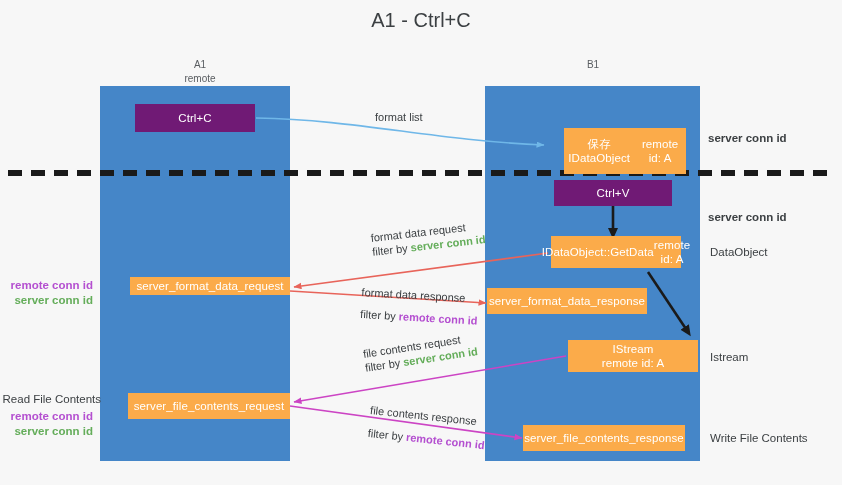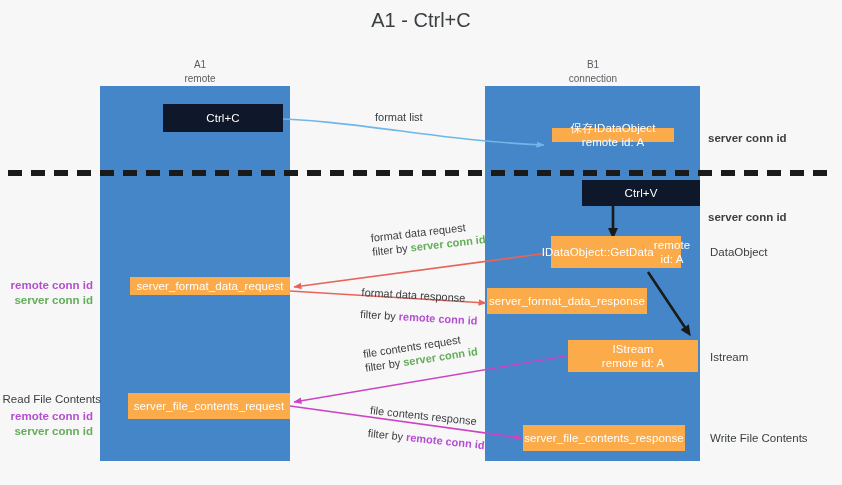--- a/index.html
+++ b/index.html
@@ -28,21 +28,21 @@
   .lane{background:#4586c8;}
 
   
   .box{
     box-sizing:border-box;
     display:flex;align-items:center;justify-content:center;
     text-align:center;color:#ffffff;
     font-size:11.5px;line-height:14px;
     letter-spacing:.1px;
   }
-  .box.green{background:#0f172a;margin-left:28px;}
+  .box.green{background:#701a75;}
   .box.orange{background:#fbab4a;}
 
   
   .side-label{font-size:11.5px;line-height:15px;}
   .t-green{color:#64ad5a;font-weight:bold;}
   .t-purple{color:#b44fd0;font-weight:bold;}
   .t-dark{color:#3c4043;}
   .right-label{font-size:11.5px;line-height:15px;color:#3c4043;}
   .align-right{text-align:right;}
 
@@ -63,21 +63,20 @@
   <div class="abs" id="title">
     <div>A1 - Ctrl+C</div>
   </div>
 
   <div class="abs lane-head" style="left:135px;top:58px;width:130px;">
     <div>A1</div>
     <div>remote</div>
   </div>
   <div class="abs lane-head" style="left:528px;top:58px;width:130px;">
     <div>B1</div>
-    <div>connection</div>
   </div>
 
   <div class="abs lane" style="left:100px;top:86px;width:190px;height:375px;"></div>
   <div class="abs lane" style="left:485px;top:86px;width:215px;height:375px;"></div>
 
   <svg width="842" height="485">
     <defs>
       <marker id="ah-blue" markerWidth="9" markerHeight="9" refX="7.5" refY="3.2" orient="auto" markerUnits="userSpaceOnUse">
         <path d="M0,0 L8,3.2 L0,6.4 z" fill="#6fb7e8"></path>
       </marker>
@@ -106,21 +105,21 @@
 
     <line x1="566" y1="356" x2="294" y2="402" stroke="#cc44c4" stroke-width="1.6" marker-end="url(#ah-mag)"></line>
 
     <line x1="290" y1="406" x2="522" y2="438" stroke="#cc44c4" stroke-width="1.6" marker-end="url(#ah-mag)"></line>
   </svg>
 
   <div class="abs box green" style="left:135px;top:104px;width:120px;height:28px;">
     <span>Ctrl+C</span>
   </div>
 
-  <div class="abs box orange" style="left:552px;top:128px;width:122px;height:14px;flex-direction:column;">
+  <div class="abs box orange" style="left:564px;top:128px;width:122px;height:46px;flex-direction:row;">
     <span>保存IDataObject</span>
     <span>remote id: A</span>
   </div>
 
   <div class="abs box green" style="left:554px;top:180px;width:118px;height:26px;text-align:right;">
     <span>Ctrl+V</span>
   </div>
 
   <div class="abs box orange" style="left:551px;top:236px;width:130px;height:32px;flex-direction:row;">
     <span>IDataObject::GetData</span>

